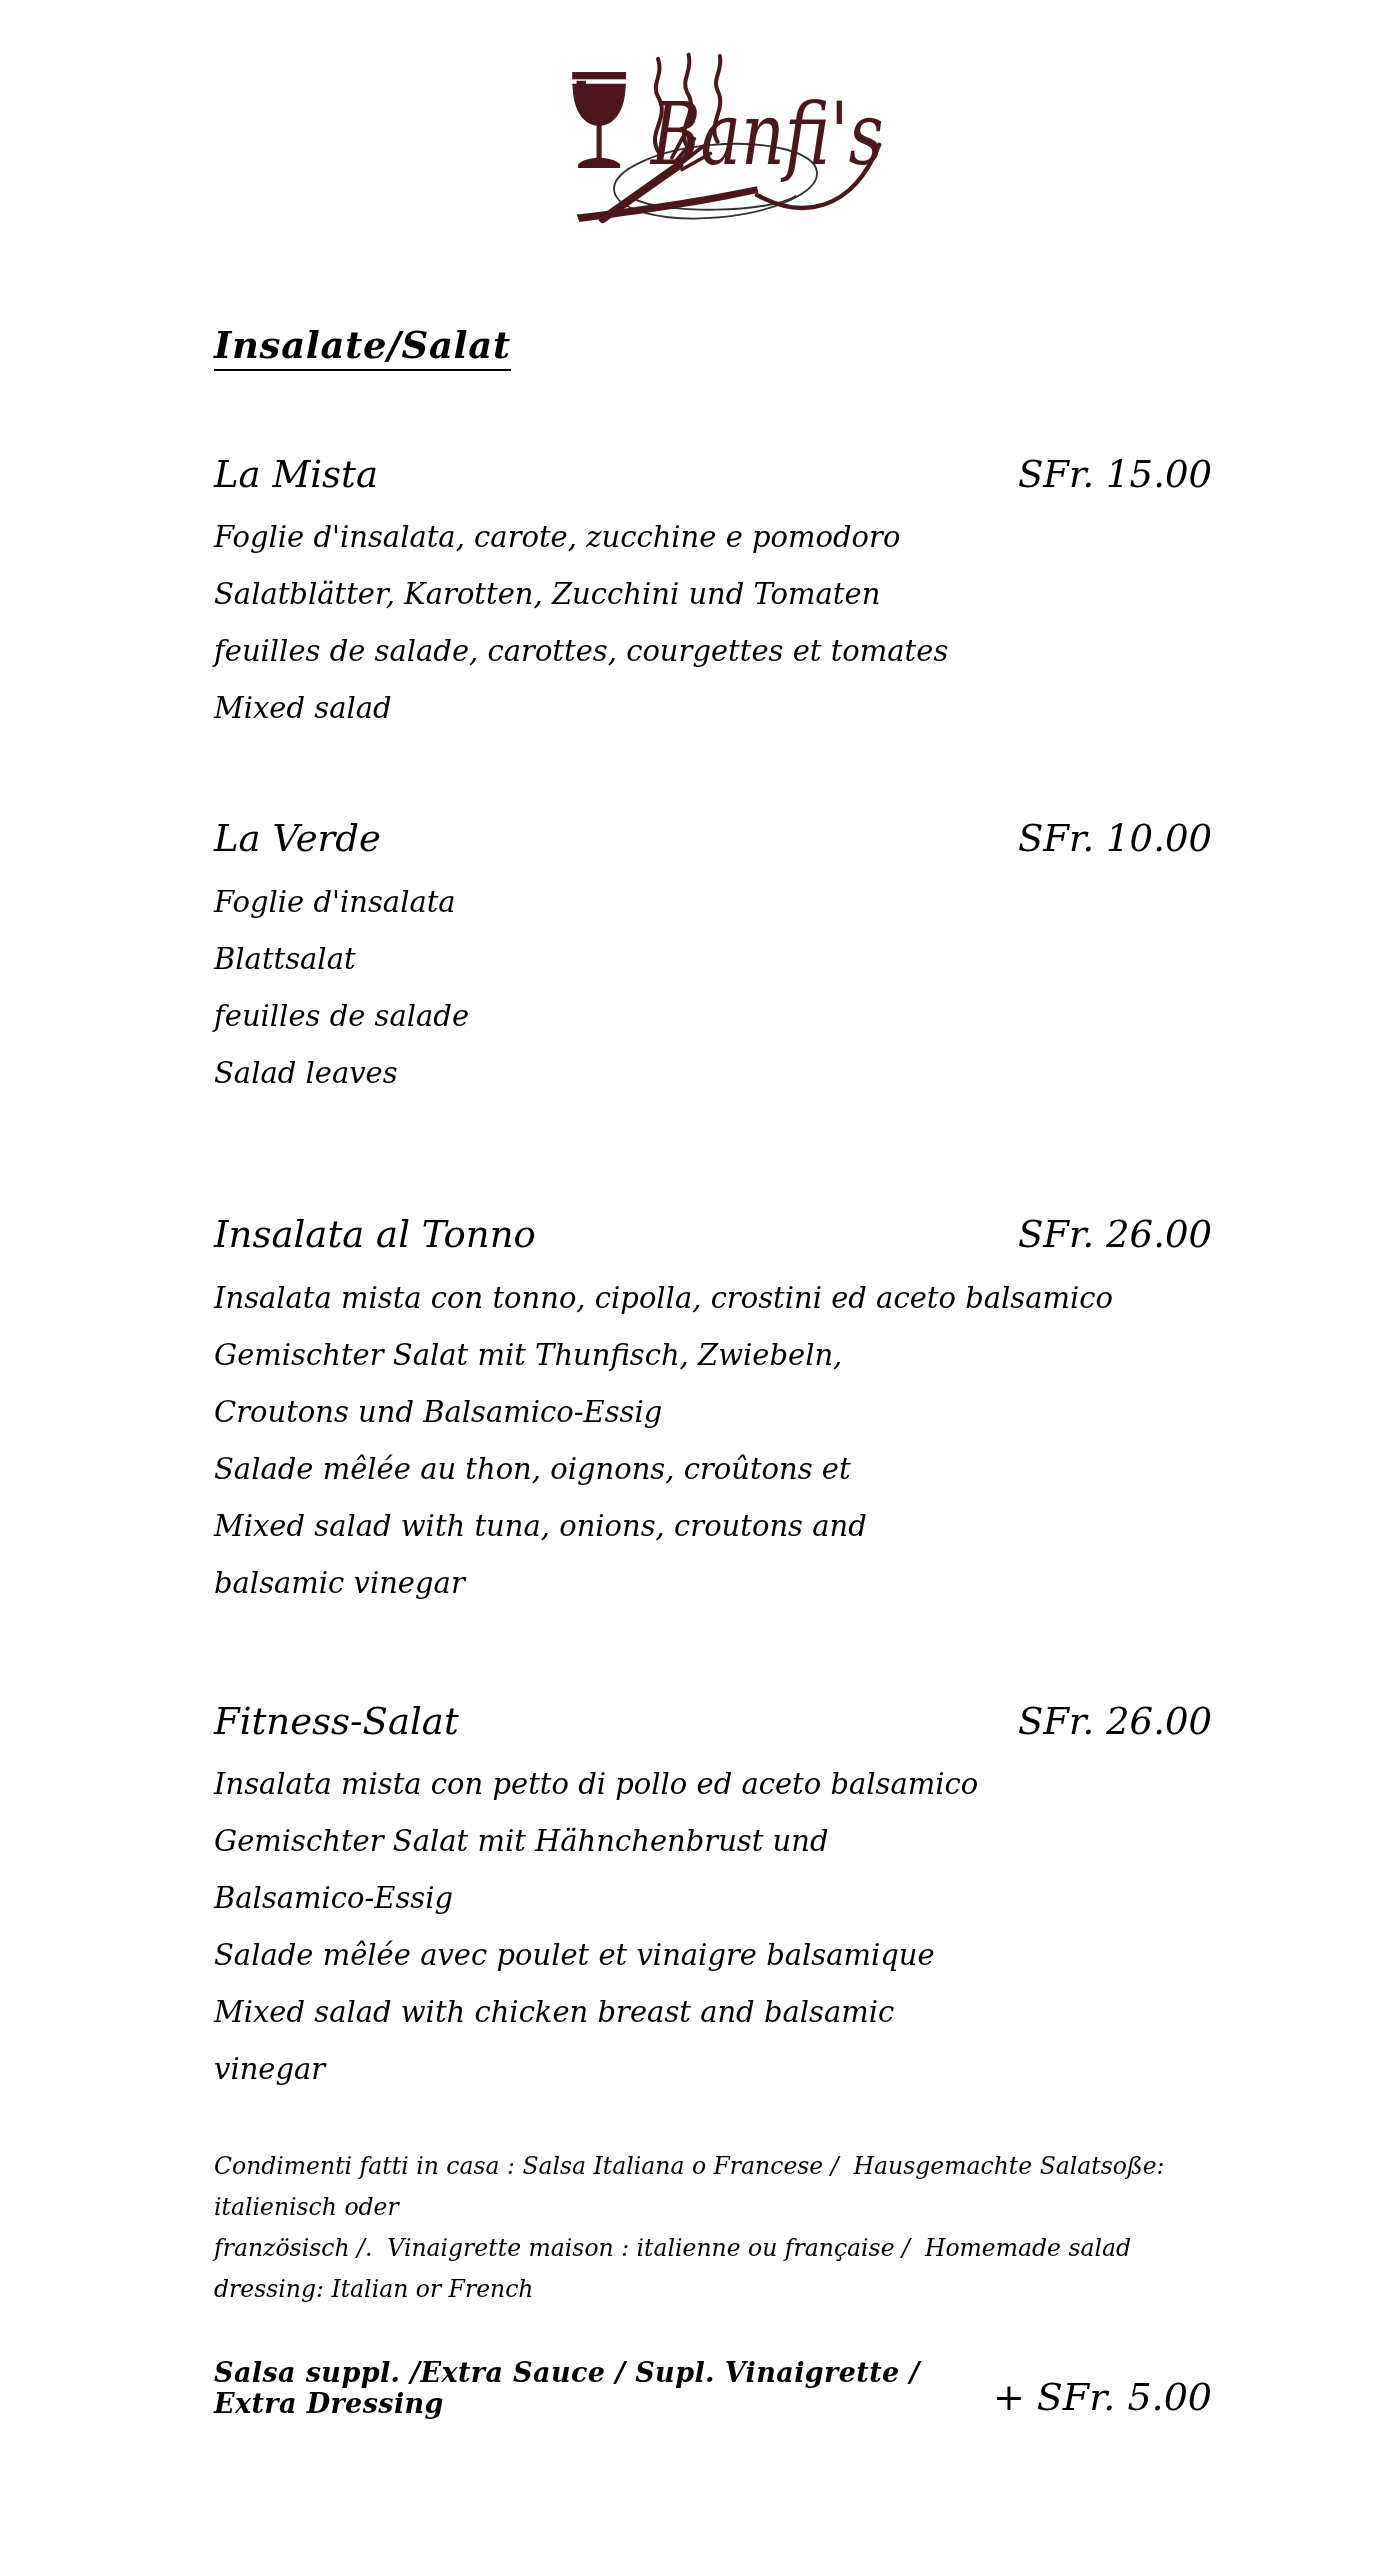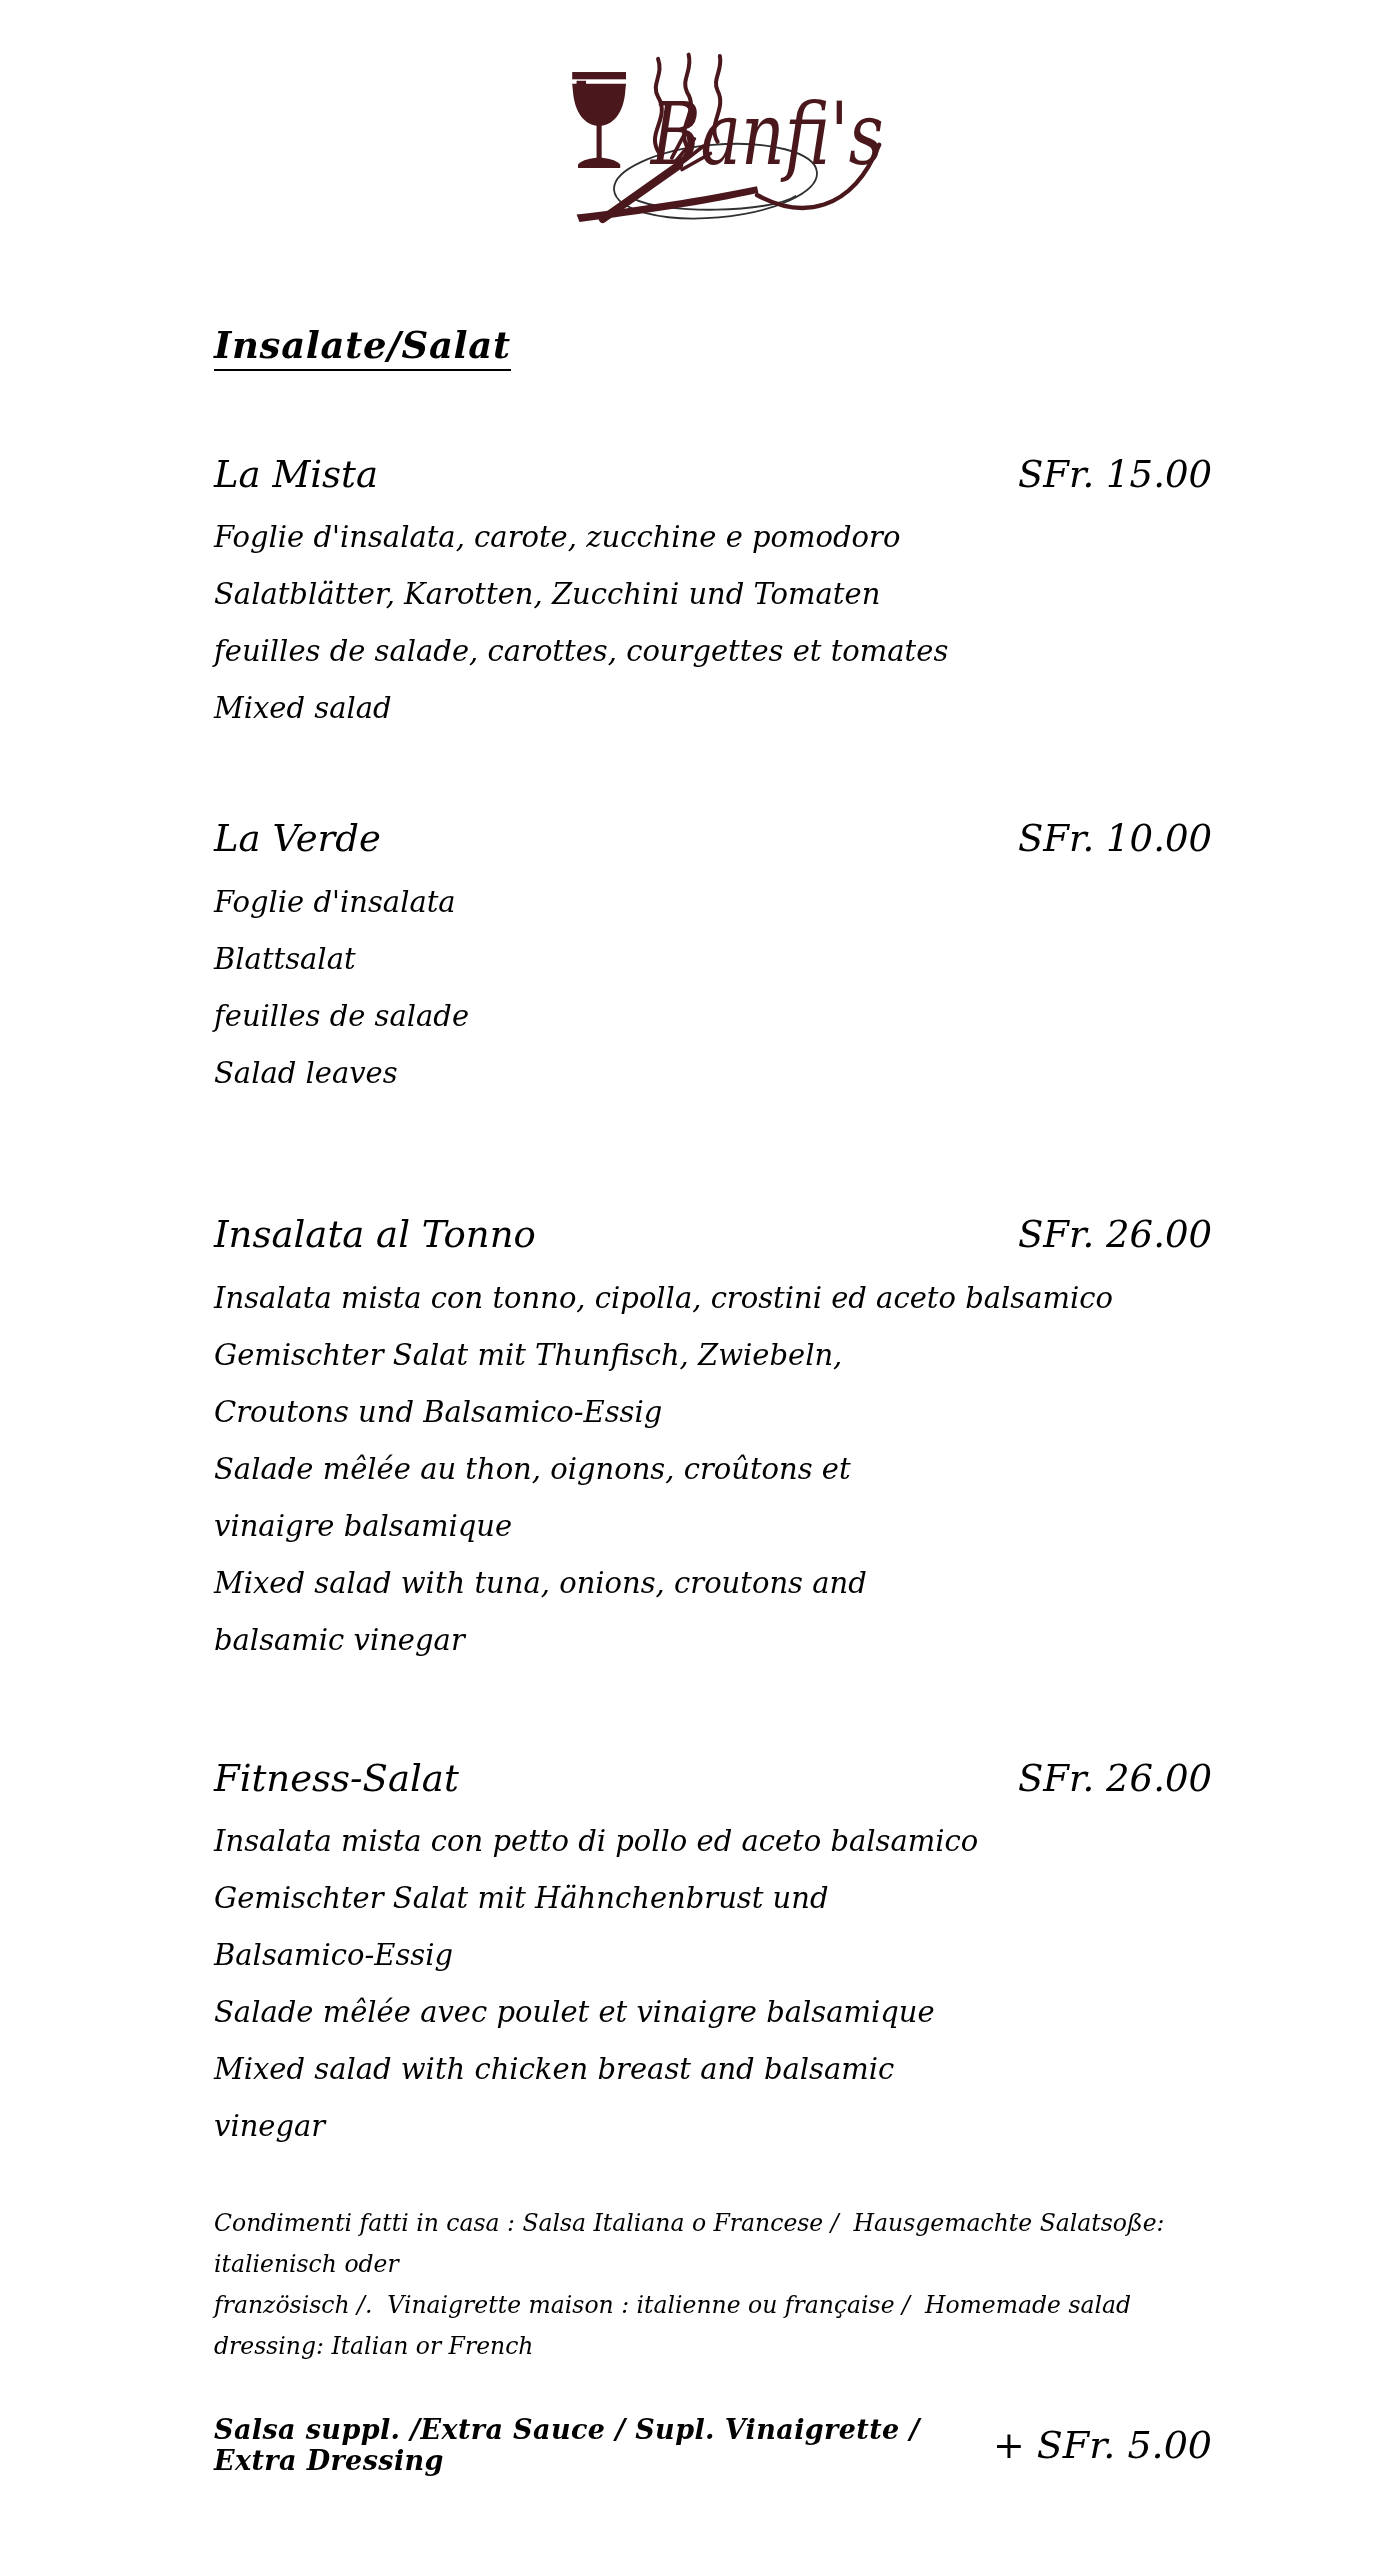--- a/index.html
+++ b/index.html
@@ -67,21 +67,21 @@
   .footnote p {
     margin: 0;
     font-size: 23.5px;
     font-style: italic;
     line-height: 41px;
     white-space: pre-wrap;
   }
   .extra-sauce {
     margin-top: 47px;
     display: flex;
-    align-items: center;
+    align-items: flex-end;
     font-style: italic;
   }
   .extra-label {
     font-size: 27px;
     font-weight: 600;
     letter-spacing: 0.4px;
   }
   .extra-price {
     font-size: 38px;
     font-weight: 500;
@@ -171,21 +171,20 @@
     <div class="menu-item mt-item2">
       <div class="item-header">
         <span class="item-name">Insalata al Tonno</span>
         <span class="item-price">SFr. 26.00</span>
       </div>
       <div class="item-desc">
         <p>Insalata mista con tonno, cipolla, crostini ed aceto balsamico</p>
         <p>Gemischter Salat mit Thunfisch, Zwiebeln,</p>
         <p>Croutons und Balsamico-Essig</p>
         <p>Salade mêlée au thon, oignons, croûtons et</p>
-        <p>vinaigre balsamique</p>
         <p>Mixed salad with tuna, onions, croutons and</p>
         <p>balsamic vinegar</p>
       </div>
     </div>
 
     
     <div class="menu-item mt-item3">
       <div class="item-header">
         <span class="item-name">Fitness-Salat</span>
         <span class="item-price">SFr. 26.00</span>

